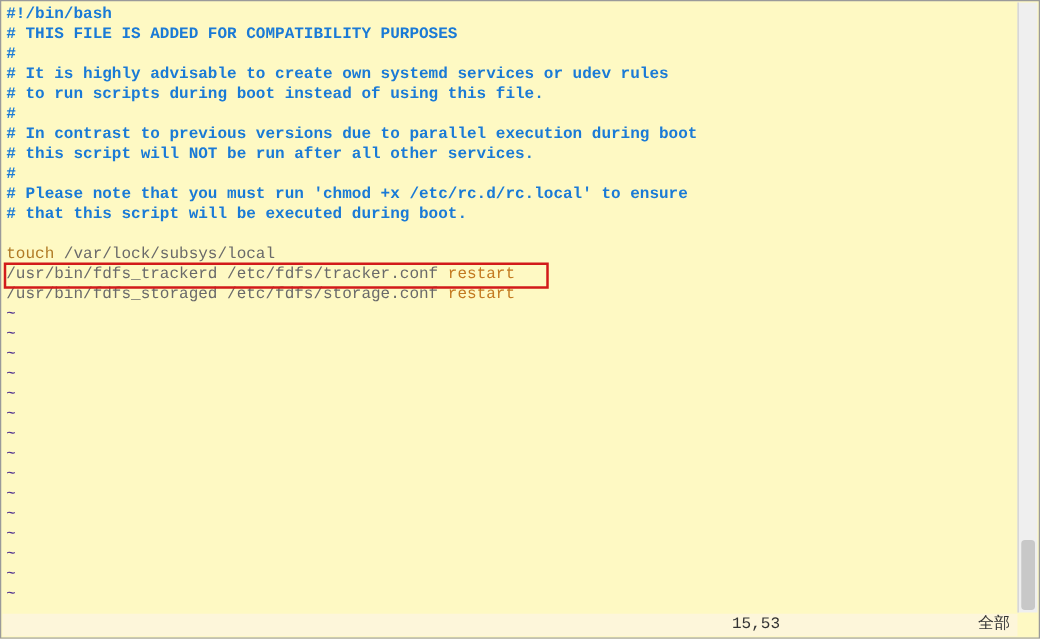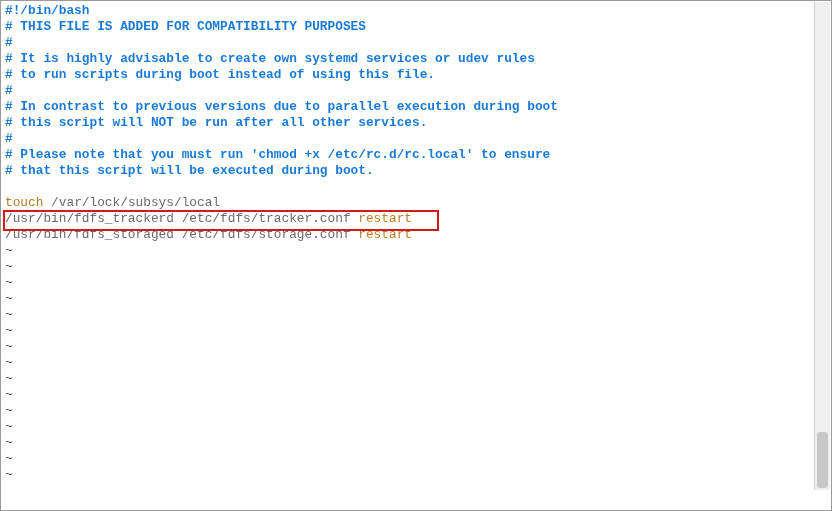--- a/index.html
+++ b/index.html
@@ -12,21 +12,21 @@
     font-size: 12.8px;
     line-height: 16px;
     background: #e8e8e8;
   }
   .frame {
     position: relative;
     width: 832px;
     height: 511px;
     box-sizing: border-box;
     border: 1px solid #9a9a9a;
-    background: #ffffff;
+    background: #fef9c3;
   }
   .text-area {
     position: absolute;
     left: 4px;
     top: 2px;
     right: 18px;
     bottom: 20px;
     white-space: pre;
     overflow: hidden;
   }
@@ -88,14 +88,18 @@
 <div class="frame">
 
   <div class="text-area" id="text-area"><span class="line"><span class="comment">#!/bin/bash</span></span><span class="line"><span class="comment"># THIS FILE IS ADDED FOR COMPATIBILITY PURPOSES</span></span><span class="line"><span class="comment">#</span></span><span class="line"><span class="comment"># It is highly advisable to create own systemd services or udev rules</span></span><span class="line"><span class="comment"># to run scripts during boot instead of using this file.</span></span><span class="line"><span class="comment">#</span></span><span class="line"><span class="comment"># In contrast to previous versions due to parallel execution during boot</span></span><span class="line"><span class="comment"># this script will NOT be run after all other services.</span></span><span class="line"><span class="comment">#</span></span><span class="line"><span class="comment"># Please note that you must run 'chmod +x /etc/rc.d/rc.local' to ensure</span></span><span class="line"><span class="comment"># that this script will be executed during boot.</span></span><span class="line"></span><span class="line"><span class="cmd">touch</span><span> </span><span class="path">/var/lock/subsys/local</span></span><span class="line"><span class="path">/usr/bin/fdfs_trackerd /etc/fdfs/tracker.conf</span><span> </span><span class="keyword">restart</span></span><span class="line"><span class="path">/usr/bin/fdfs_storaged /etc/fdfs/storage.conf</span><span> </span><span class="keyword">restart</span></span><span class="line tilde">~</span><span class="line tilde">~</span><span class="line tilde">~</span><span class="line tilde">~</span><span class="line tilde">~</span><span class="line tilde">~</span><span class="line tilde">~</span><span class="line tilde">~</span><span class="line tilde">~</span><span class="line tilde">~</span><span class="line tilde">~</span><span class="line tilde">~</span><span class="line tilde">~</span><span class="line tilde">~</span><span class="line tilde">~</span></div>
 
   <div class="highlight-box" id="hl" style="left: 2px; top: 209px; width: 432px; height: 17px;"></div>
 
   <div class="scrollbar-track">
     <div class="scrollbar-thumb"></div>
   </div>
 
+  <div class="status-bar">
+    <span class="cursor-pos">15,53</span>
+    <span class="percent">全部</span>
+  </div>
 
 </div>
 
 </body></html>

